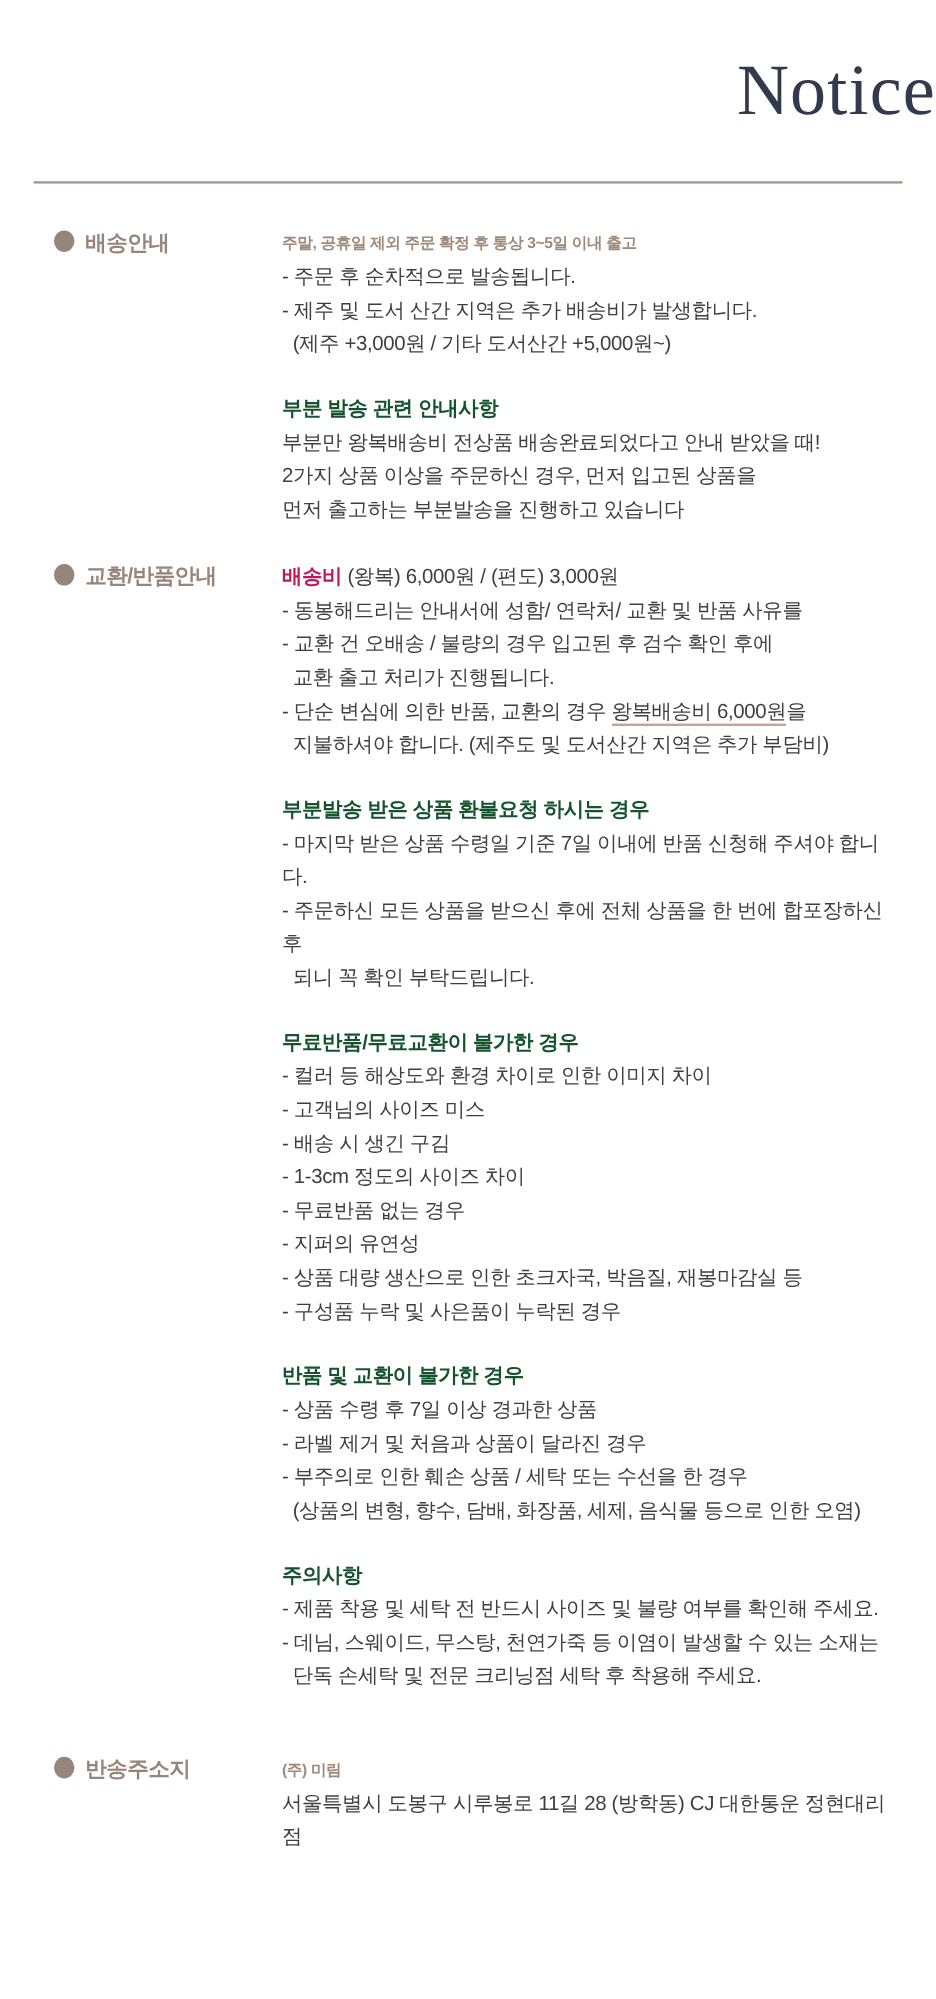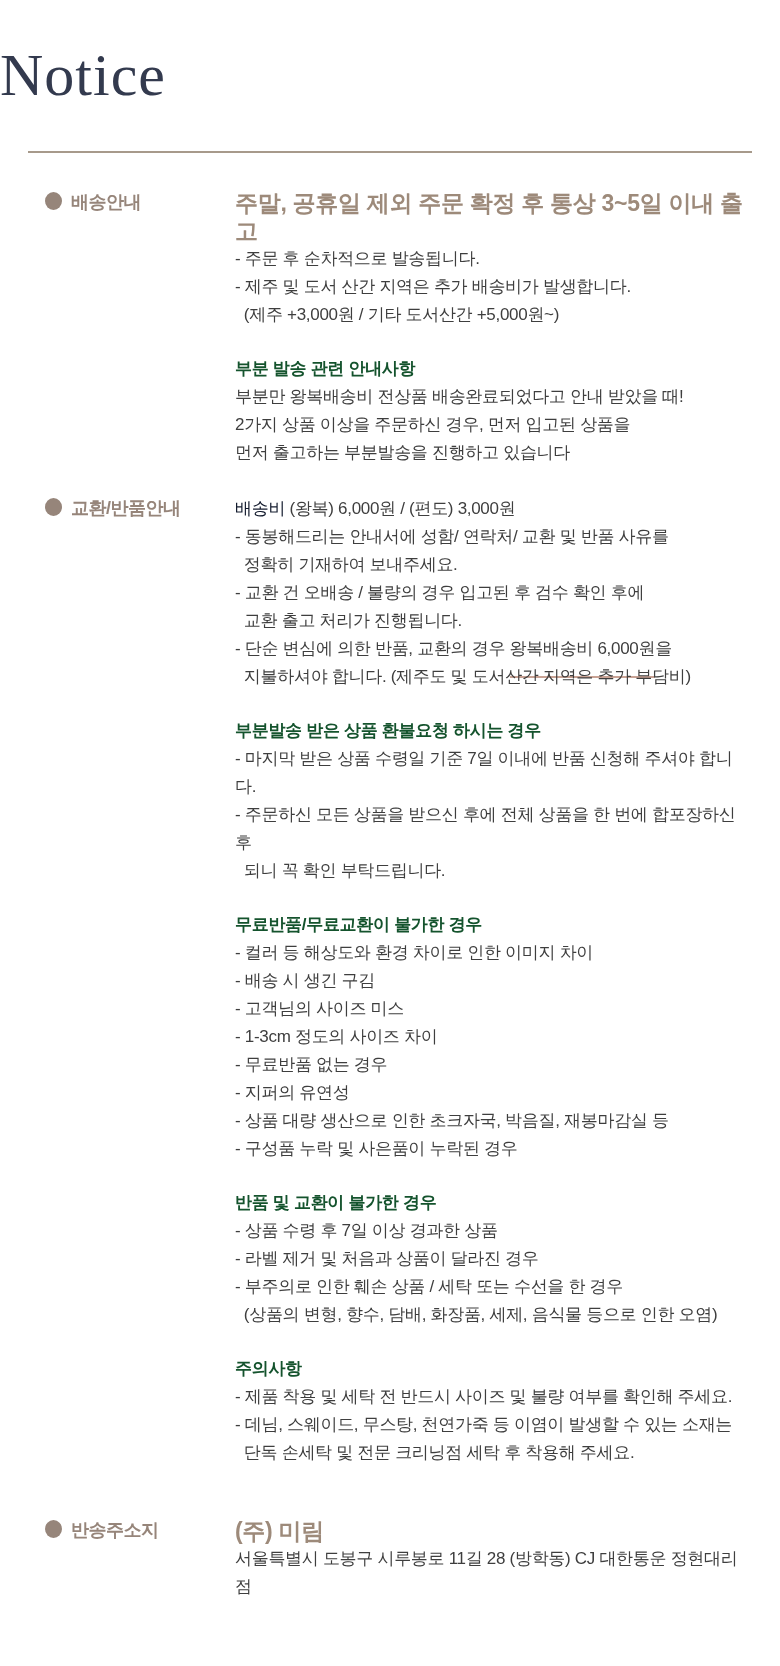--- a/index.html
+++ b/index.html
@@ -6,21 +6,21 @@
   body {
     width:780px; min-height:1666px;
     font-family:"Liberation Sans","DejaVu Sans",sans-serif;
     color:#3e3e3e;
     box-sizing:border-box;
     overflow-x:hidden;
   }
   .page { width:780px; min-height:1666px; background:#ffffff; }
 
   .title {
-    text-align:left;
+    text-align:right;
     font-family:"Liberation Serif","DejaVu Serif",serif;
     font-weight:400;
     font-size:60px;
     line-height:1.12;
     color:#333a4e;
     margin:42px 0 0 0;
     letter-spacing:1px;
   }
   .divider {
     border:none;
@@ -60,38 +60,38 @@
   .line {
     margin:0;
     font-size:17px;
     line-height:28px;
     color:#3e3e3e;
     letter-spacing:-0.3px;
     white-space:pre-wrap;
   }
   .lead {
     margin:0;
-    font-size:23px;
+    font-size:13px;
     line-height:28px;
     font-weight:700;
     color:#9d8a7a;
     letter-spacing:-0.3px;
     white-space:pre-wrap;
   }
   .subhead {
     margin:26px 0 0 0;
     font-size:17px;
     line-height:28px;
     font-weight:700;
     color:#14532d;
     letter-spacing:-0.3px;
     white-space:pre-wrap;
   }
-  .seg-em { font-weight:400; color:#0f172a; }
-  .seg-underline { border-bottom:2px solid #c8a294; padding-bottom:18px; }
+  .seg-em { font-weight:700; color:#be185d; }
+  .seg-underline { border-bottom:2px solid #c8a294; padding-bottom:1px; }
 </style>
 </head>
 <body>
 
 <div class="page">
   <h1 class="title">Notice</h1>
   <hr class="divider">
   <main id="sections">
       <section class="row">
         <div class="section-label"><span class="bullet"></span><span class="label-text">배송안내</span></div>
@@ -104,33 +104,32 @@
           <p class="line"><span>부분만 왕복배송비 전상품 배송완료되었다고 안내 받았을 때!</span></p>
           <p class="line"><span>2가지 상품 이상을 주문하신 경우, 먼저 입고된 상품을</span></p>
           <p class="line"><span>먼저 출고하는 부분발송을 진행하고 있습니다</span></p>
         </div>
       </section>
       <section class="row">
         <div class="section-label"><span class="bullet"></span><span class="label-text">교환/반품안내</span></div>
         <div class="section-content">
           <p class="line"><span class="seg-em">배송비</span><span> (왕복) 6,000원 / (편도) 3,000원</span></p>
           <p class="line"><span>- 동봉해드리는 안내서에 성함/ 연락처/ 교환 및 반품 사유를</span></p>
-          <p class="line"><span>  정확히 기재하여 보내주세요.</span></p>
           <p class="line"><span>- 교환 건 오배송 / 불량의 경우 입고된 후 검수 확인 후에</span></p>
           <p class="line"><span>  교환 출고 처리가 진행됩니다.</span></p>
           <p class="line"><span>- 단순 변심에 의한 반품, 교환의 경우 </span><span class="seg-underline">왕복배송비 6,000원</span><span>을</span></p>
           <p class="line"><span>  지불하셔야 합니다. (제주도 및 도서산간 지역은 추가 부담비)</span></p>
           <p class="subhead"><span>부분발송 받은 상품 환불요청 하시는 경우</span></p>
           <p class="line"><span>- 마지막 받은 상품 수령일 기준 7일 이내에 반품 신청해 주셔야 합니다.</span></p>
           <p class="line"><span>- 주문하신 모든 상품을 받으신 후에 전체 상품을 한 번에 합포장하신 후</span></p>
           <p class="line"><span>  되니 꼭 확인 부탁드립니다.</span></p>
           <p class="subhead"><span>무료반품/무료교환이 불가한 경우</span></p>
           <p class="line"><span>- 컬러 등 해상도와 환경 차이로 인한 이미지 차이</span></p>
+          <p class="line"><span>- 고객님의 사이즈 미스</span></p>
           <p class="line"><span>- 배송 시 생긴 구김</span></p>
-          <p class="line"><span>- 고객님의 사이즈 미스</span></p>
           <p class="line"><span>- 1-3cm 정도의 사이즈 차이</span></p>
           <p class="line"><span>- 무료반품 없는 경우</span></p>
           <p class="line"><span>- 지퍼의 유연성</span></p>
           <p class="line"><span>- 상품 대량 생산으로 인한 초크자국, 박음질, 재봉마감실 등</span></p>
           <p class="line"><span>- 구성품 누락 및 사은품이 누락된 경우</span></p>
           <p class="subhead"><span>반품 및 교환이 불가한 경우</span></p>
           <p class="line"><span>- 상품 수령 후 7일 이상 경과한 상품</span></p>
           <p class="line"><span>- 라벨 제거 및 처음과 상품이 달라진 경우</span></p>
           <p class="line"><span>- 부주의로 인한 훼손 상품 / 세탁 또는 수선을 한 경우</span></p>
           <p class="line"><span>  (상품의 변형, 향수, 담배, 화장품, 세제, 음식물 등으로 인한 오염)</span></p>

